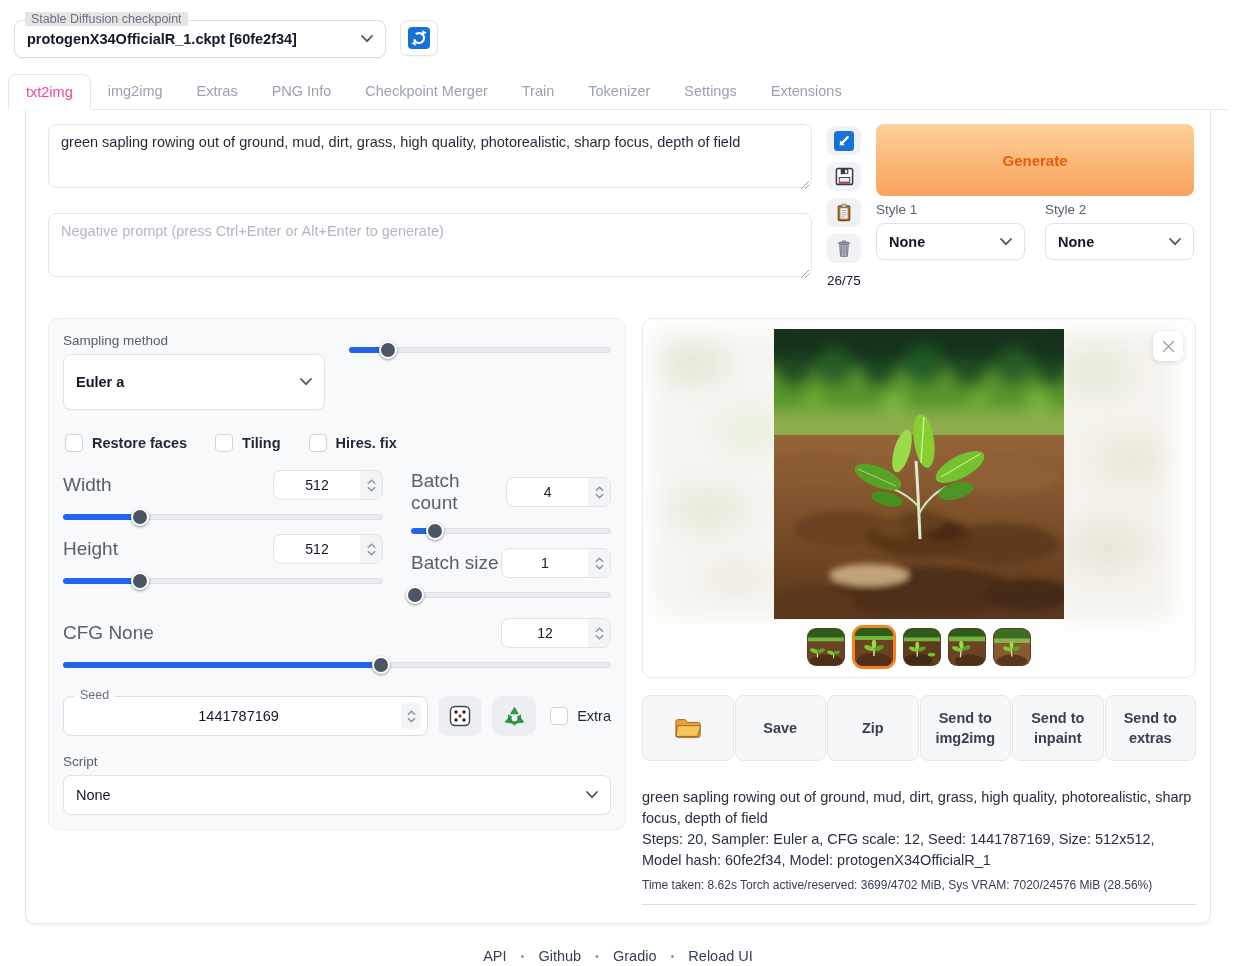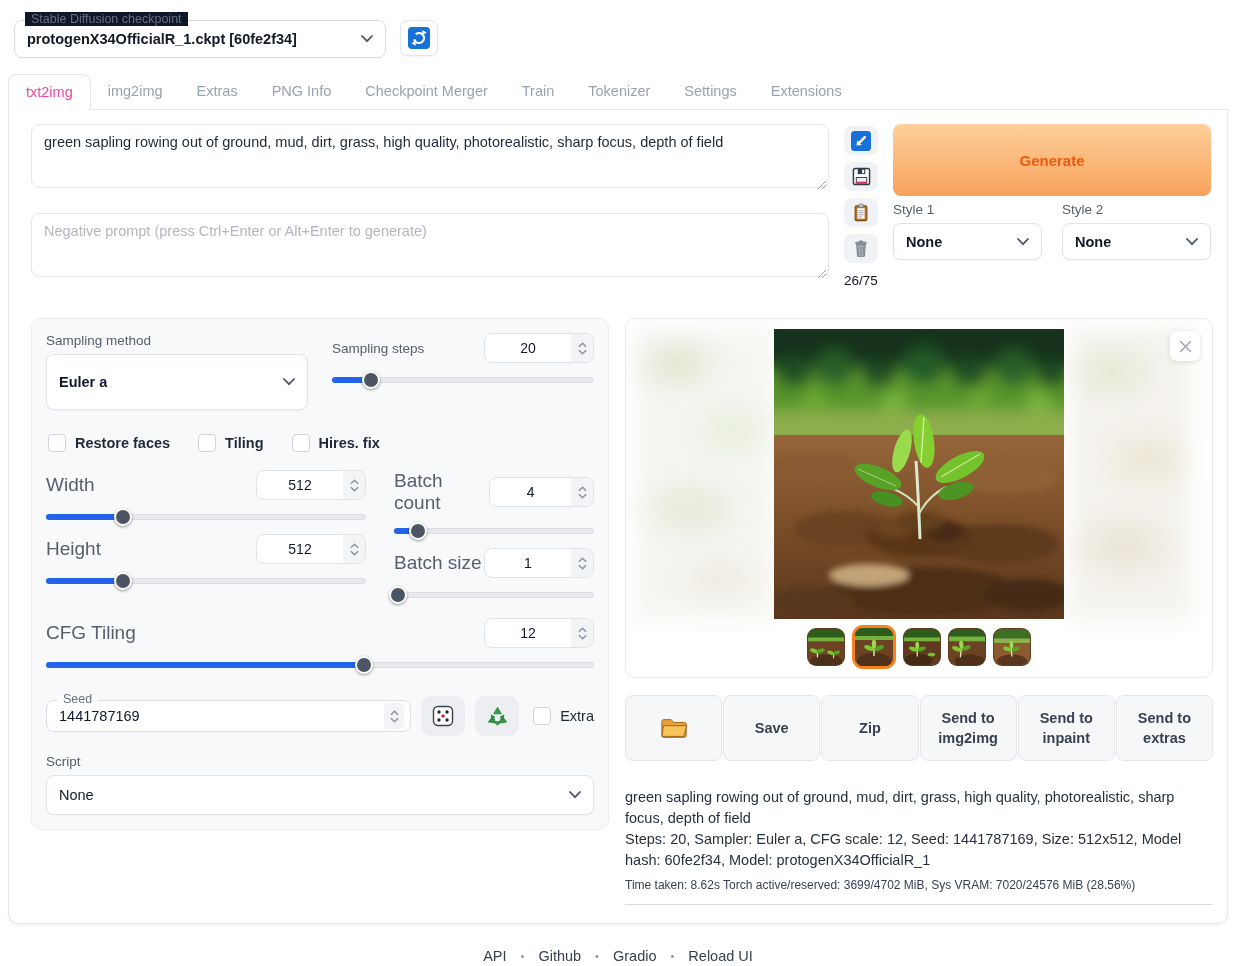--- a/index.html
+++ b/index.html
@@ -1,21 +1,21 @@
 <!DOCTYPE html>
 <html><head>
 <meta charset="utf-8">
 <style>
   * { box-sizing: border-box; margin: 0; padding: 0; }
   html,body { width:1236px; height:966px; background:#fff; overflow:hidden;
     font-family:"Liberation Sans", sans-serif; color:#1f2937; }
 
   
   .legendbox { position:relative; border:1px solid #dbdee4; border-radius:8px; background:#fff; }
-  .legend { position:absolute; top:-9px; left:10px; background:#0f172a; padding:0 6px;
+  .legend { position:absolute; top:-9px; left:10px; background:#e5e5e5; padding:0 6px;
     font-size:12.5px; color:#68727e; white-space:nowrap; }
   .dropdown { display:flex; align-items:center; justify-content:space-between;
     border:1px solid #e0e3e8; border-radius:8px; background:#fff; padding:0 12px;
     box-shadow:0 1px 2px rgba(0,0,0,.03); cursor:pointer; }
   .dropdown .val { font-size:14.5px; color:#111827; font-weight:600; }
   .chev { width:12px; height:8px; flex:none; }
   .numinput { display:flex; align-items:stretch; border:1px solid #e0e3e8; border-radius:8px;
     background:#fff; overflow:hidden; height:30px; }
   .numinput .nval { flex:1; display:flex; align-items:center; justify-content:center;
     font-size:14px; color:#111827; }
@@ -42,21 +42,21 @@
   .iconbtn { width:38px; height:36px; margin-top:8px; border:1px solid #e2e4e9; border-radius:8px;
     background:#fff; display:flex; align-items:center; justify-content:center;
     box-shadow:0 1px 2px rgba(0,0,0,.05); cursor:pointer; }
 
   
   .tabs { display:flex; margin:16px 8px 0 8px; border-bottom:1px solid #e5e7eb; }
   .tab { padding:9px 17px; font-size:14.5px; color:#9aa2af; cursor:pointer; }
   .tab.active { color:#ec4899; font-weight:400; border:1px solid #e5e7eb; border-bottom:1px solid #fff;
     border-radius:8px 8px 0 0; margin-bottom:-1px; background:#fff; }
 
-  .tabpanel { margin:0 8px; border:1px solid #e5e7eb; border-top:none; border-radius:0 0 10px 10px;
+  .tabpanel { margin:0 25px; border:1px solid #e5e7eb; border-top:none; border-radius:0 0 10px 10px;
     padding:14px 14px 18px 14px; box-shadow:0 2px 3px rgba(0,0,0,.05); }
 
   
   .row1 { display:flex; gap:12px; }
   .prompts { flex:1; display:flex; flex-direction:column; gap:21px; padding-left:8px; }
   .ta { position:relative; }
   .ta textarea { width:100%; height:64px; border:1px solid #e5e7eb; border-radius:8px;
     padding:9px 12px; font-family:"Liberation Sans",sans-serif; font-size:14.5px; color:#1f2937;
     resize:none; outline:none; background:#fff; }
   .ta textarea::placeholder { color:#b0b7c3; }
@@ -87,21 +87,21 @@
   .ss .toprow { display:flex; justify-content:space-between; align-items:center; }
   .ss .numinput { width:110px; }
   .cbrow { display:flex; gap:28px; margin:24px 0 10px 2px; }
   .dims { display:flex; gap:28px; }
   .dcol-l { width:320px; } .dcol-r { flex:1; }
   .dimrow { display:flex; justify-content:space-between; align-items:center; margin-top:8px; }
   .dimrow .lab { font-size:19px; color:#57606c; }
   .dimrow .numinput { width:110px; }
   .cfgblock { margin-top:14px; }
   .seedrow { display:flex; gap:10px; margin-top:22px; align-items:center; }
-  .seedbox { flex:1; height:32px; display:flex; align-items:center; }
+  .seedbox { flex:1; height:40px; display:flex; align-items:center;text-align:center; }
   .seedbox .sval { flex:1; padding-left:12px; font-size:14.5px; color:#111827; }
   .seedbox .stepper { height:26px; margin-right:6px; border-radius:5px; width:20px; }
   .bigtool { width:44px; height:40px; border-radius:10px; background:#eceef1; display:flex;
     align-items:center; justify-content:center; cursor:pointer; flex:none; }
   .extra { margin-left:4px; }
   .scriptblock { margin-top:18px; }
   .scriptblock .dropdown { height:40px; }
 
   
   .outcol { flex:1; display:flex; flex-direction:column; }
@@ -264,34 +264,20 @@
         <div class="sm">
           <div class="fieldlabel">Sampling method</div>
           <div class="dropdown">
             <span class="val">Euler a</span>
             <svg class="chev" viewBox="0 0 12 8">
                 <path d="M1 1 L6 6.2 L11 1" stroke="#4b5563" stroke-width="1.8" fill="none" stroke-linecap="round"></path>
               </svg>
           </div>
         </div>
         <div class="ss">
-          <div class="toprow">
-            <span class="fieldlabel" style="margin:0">Sampling steps</span>
-            <div class="numinput">
-              <span class="nval">20</span>
-              <span class="stepper">
-                <svg viewBox="0 0 10 6">
-                    <path d="M1 5 L5 1 L9 5" stroke="#8b93a0" stroke-width="1.6" fill="none"></path>
-                  </svg>
-                <svg viewBox="0 0 10 6">
-                    <path d="M1 1 L5 5 L9 1" stroke="#8b93a0" stroke-width="1.6" fill="none"></path>
-                  </svg>
-              </span>
-            </div>
-          </div>
           <div class="slider">
             <div class="track"></div>
               <div class="fill" style="width: 15%;"></div>
               <div class="thumb" style="left: 15%;"></div>
           </div>
         </div>
       </div>
 
       <div class="cbrow">
         <div class="cbitem">
@@ -386,21 +372,21 @@
           <div class="slider">
             <div class="track"></div>
               <div class="fill" style="width: 2%;"></div>
               <div class="thumb" style="left: 2%;"></div>
           </div>
         </div>
       </div>
 
       <div class="cfgblock">
         <div class="dimrow">
-          <span class="lab">CFG Tiling</span>
+          <span class="lab">CFG None</span>
           <div class="numinput" style="width:110px">
             <span class="nval">12</span>
             <span class="stepper">
               <svg viewBox="0 0 10 6">
                   <path d="M1 5 L5 1 L9 5" stroke="#8b93a0" stroke-width="1.6" fill="none"></path>
                 </svg>
               <svg viewBox="0 0 10 6">
                   <path d="M1 1 L5 5 L9 1" stroke="#8b93a0" stroke-width="1.6" fill="none"></path>
                 </svg>
             </span>

